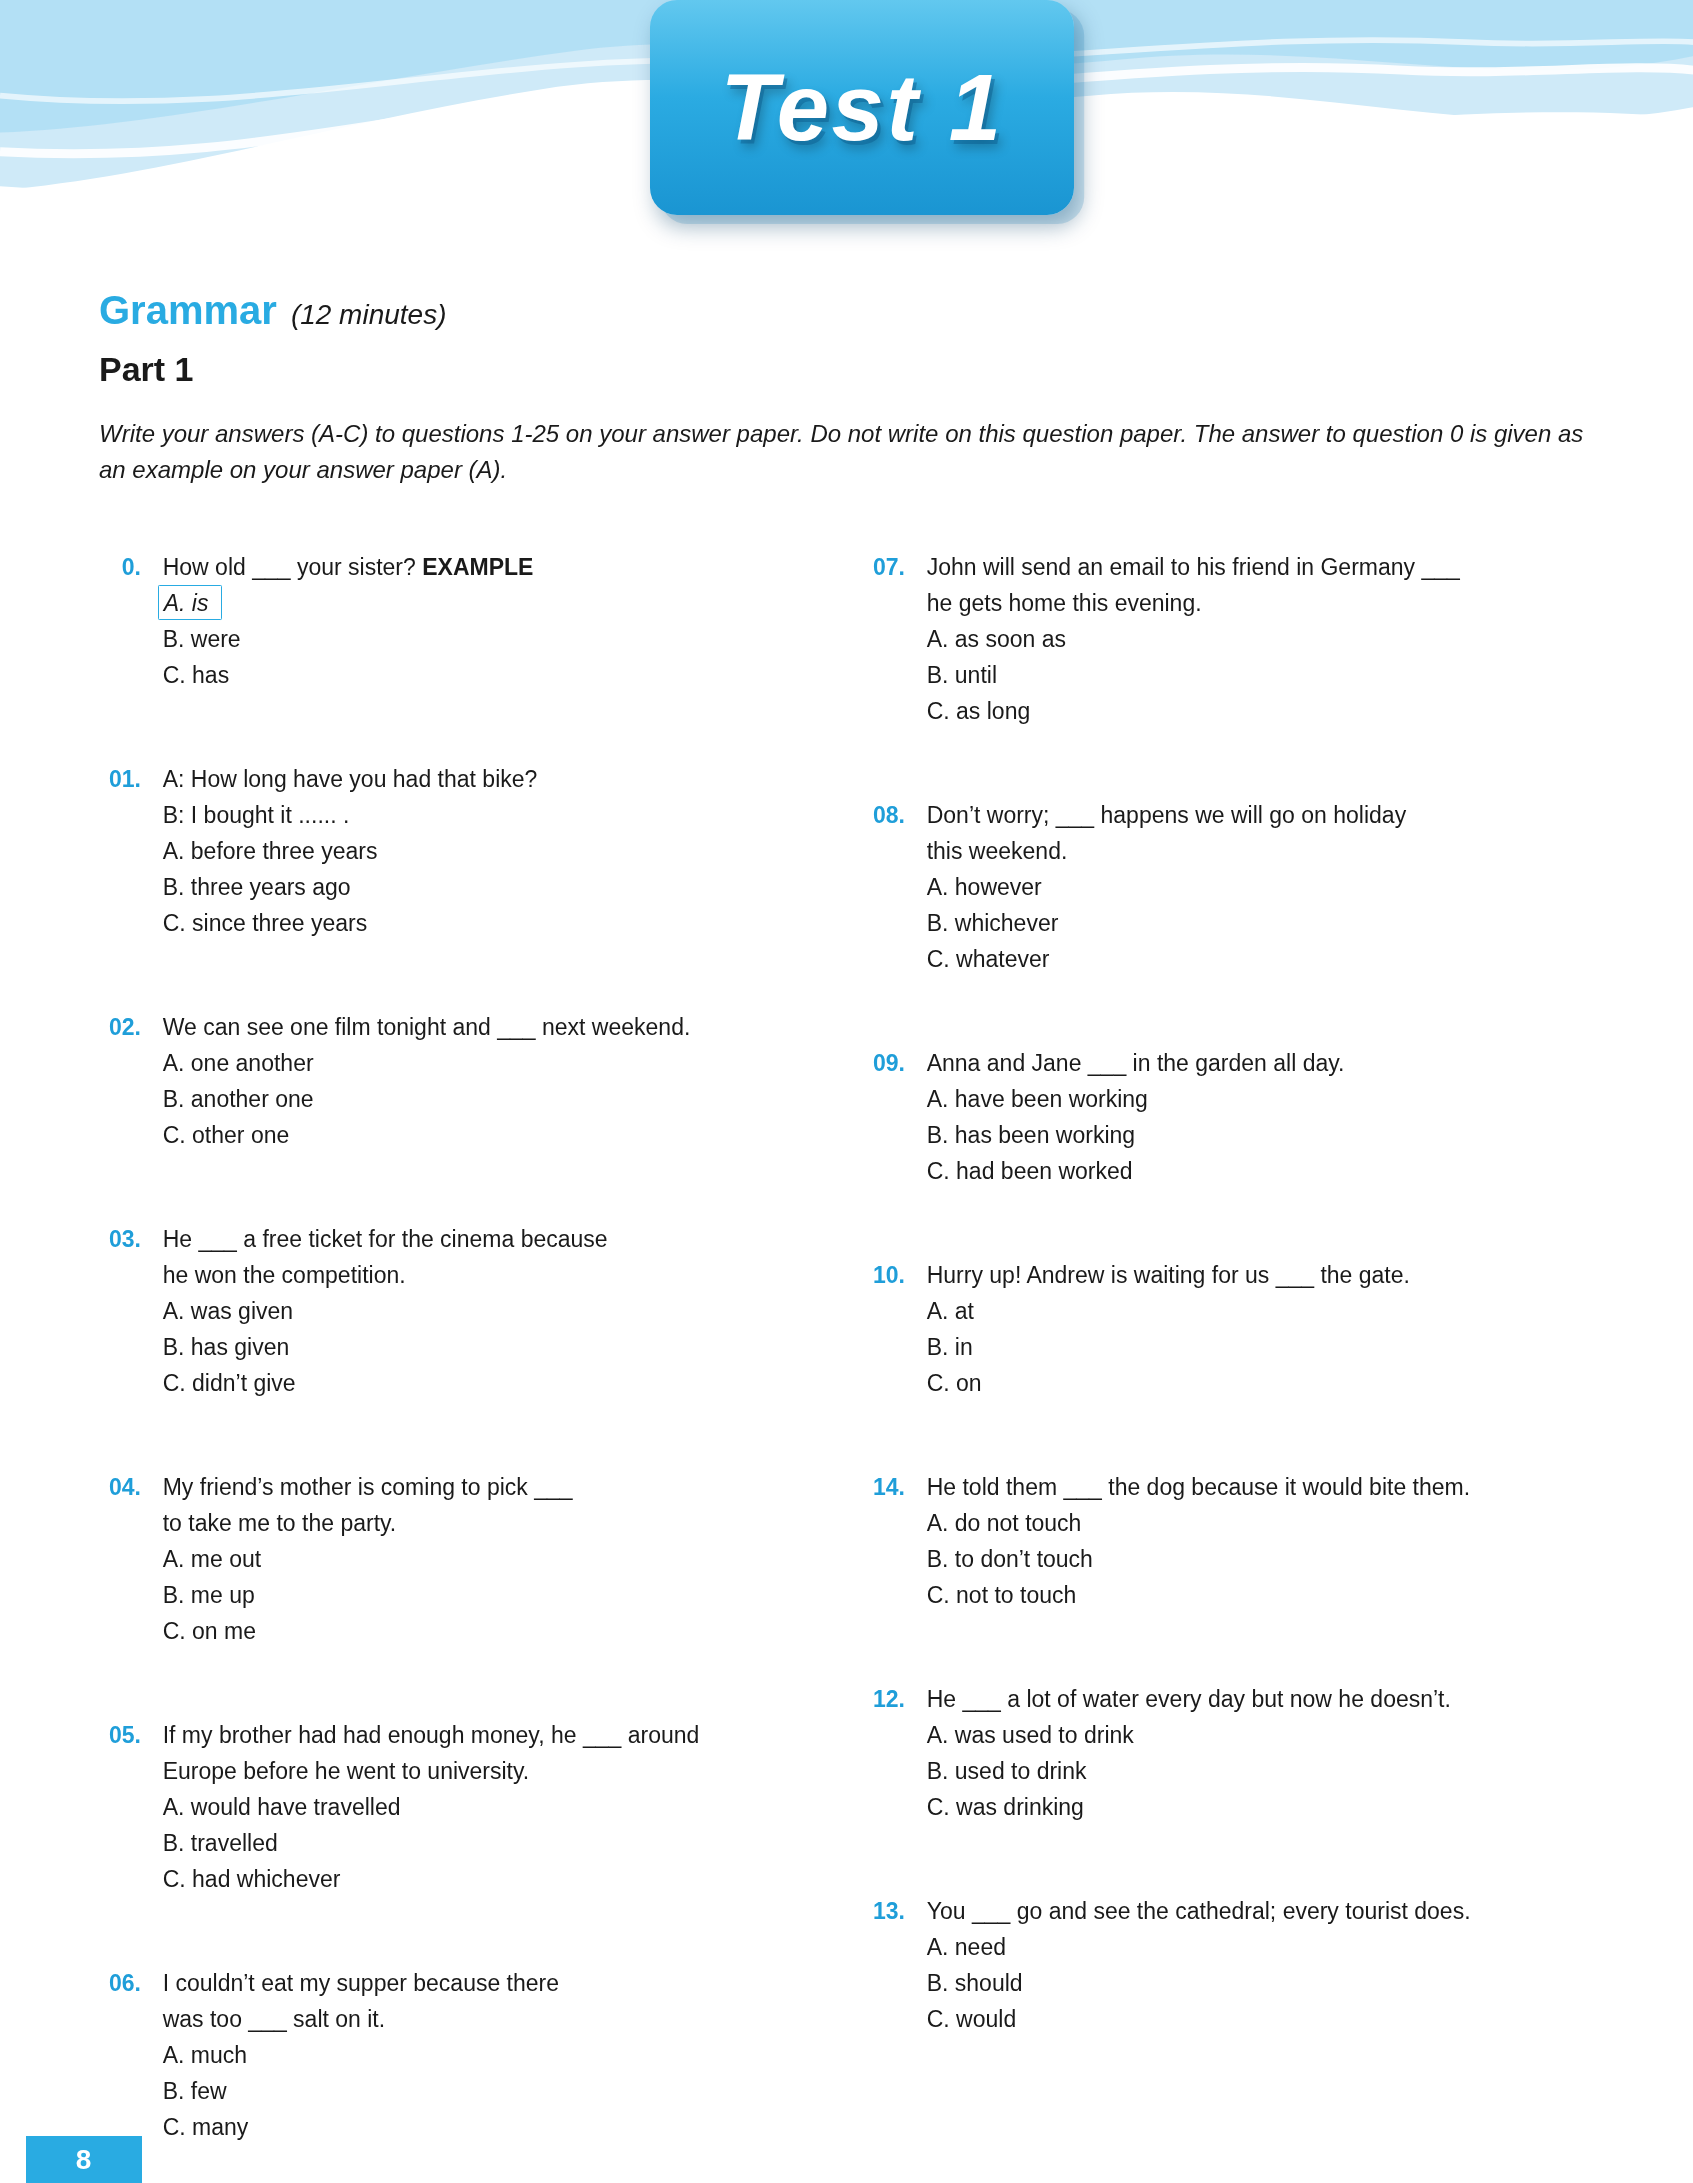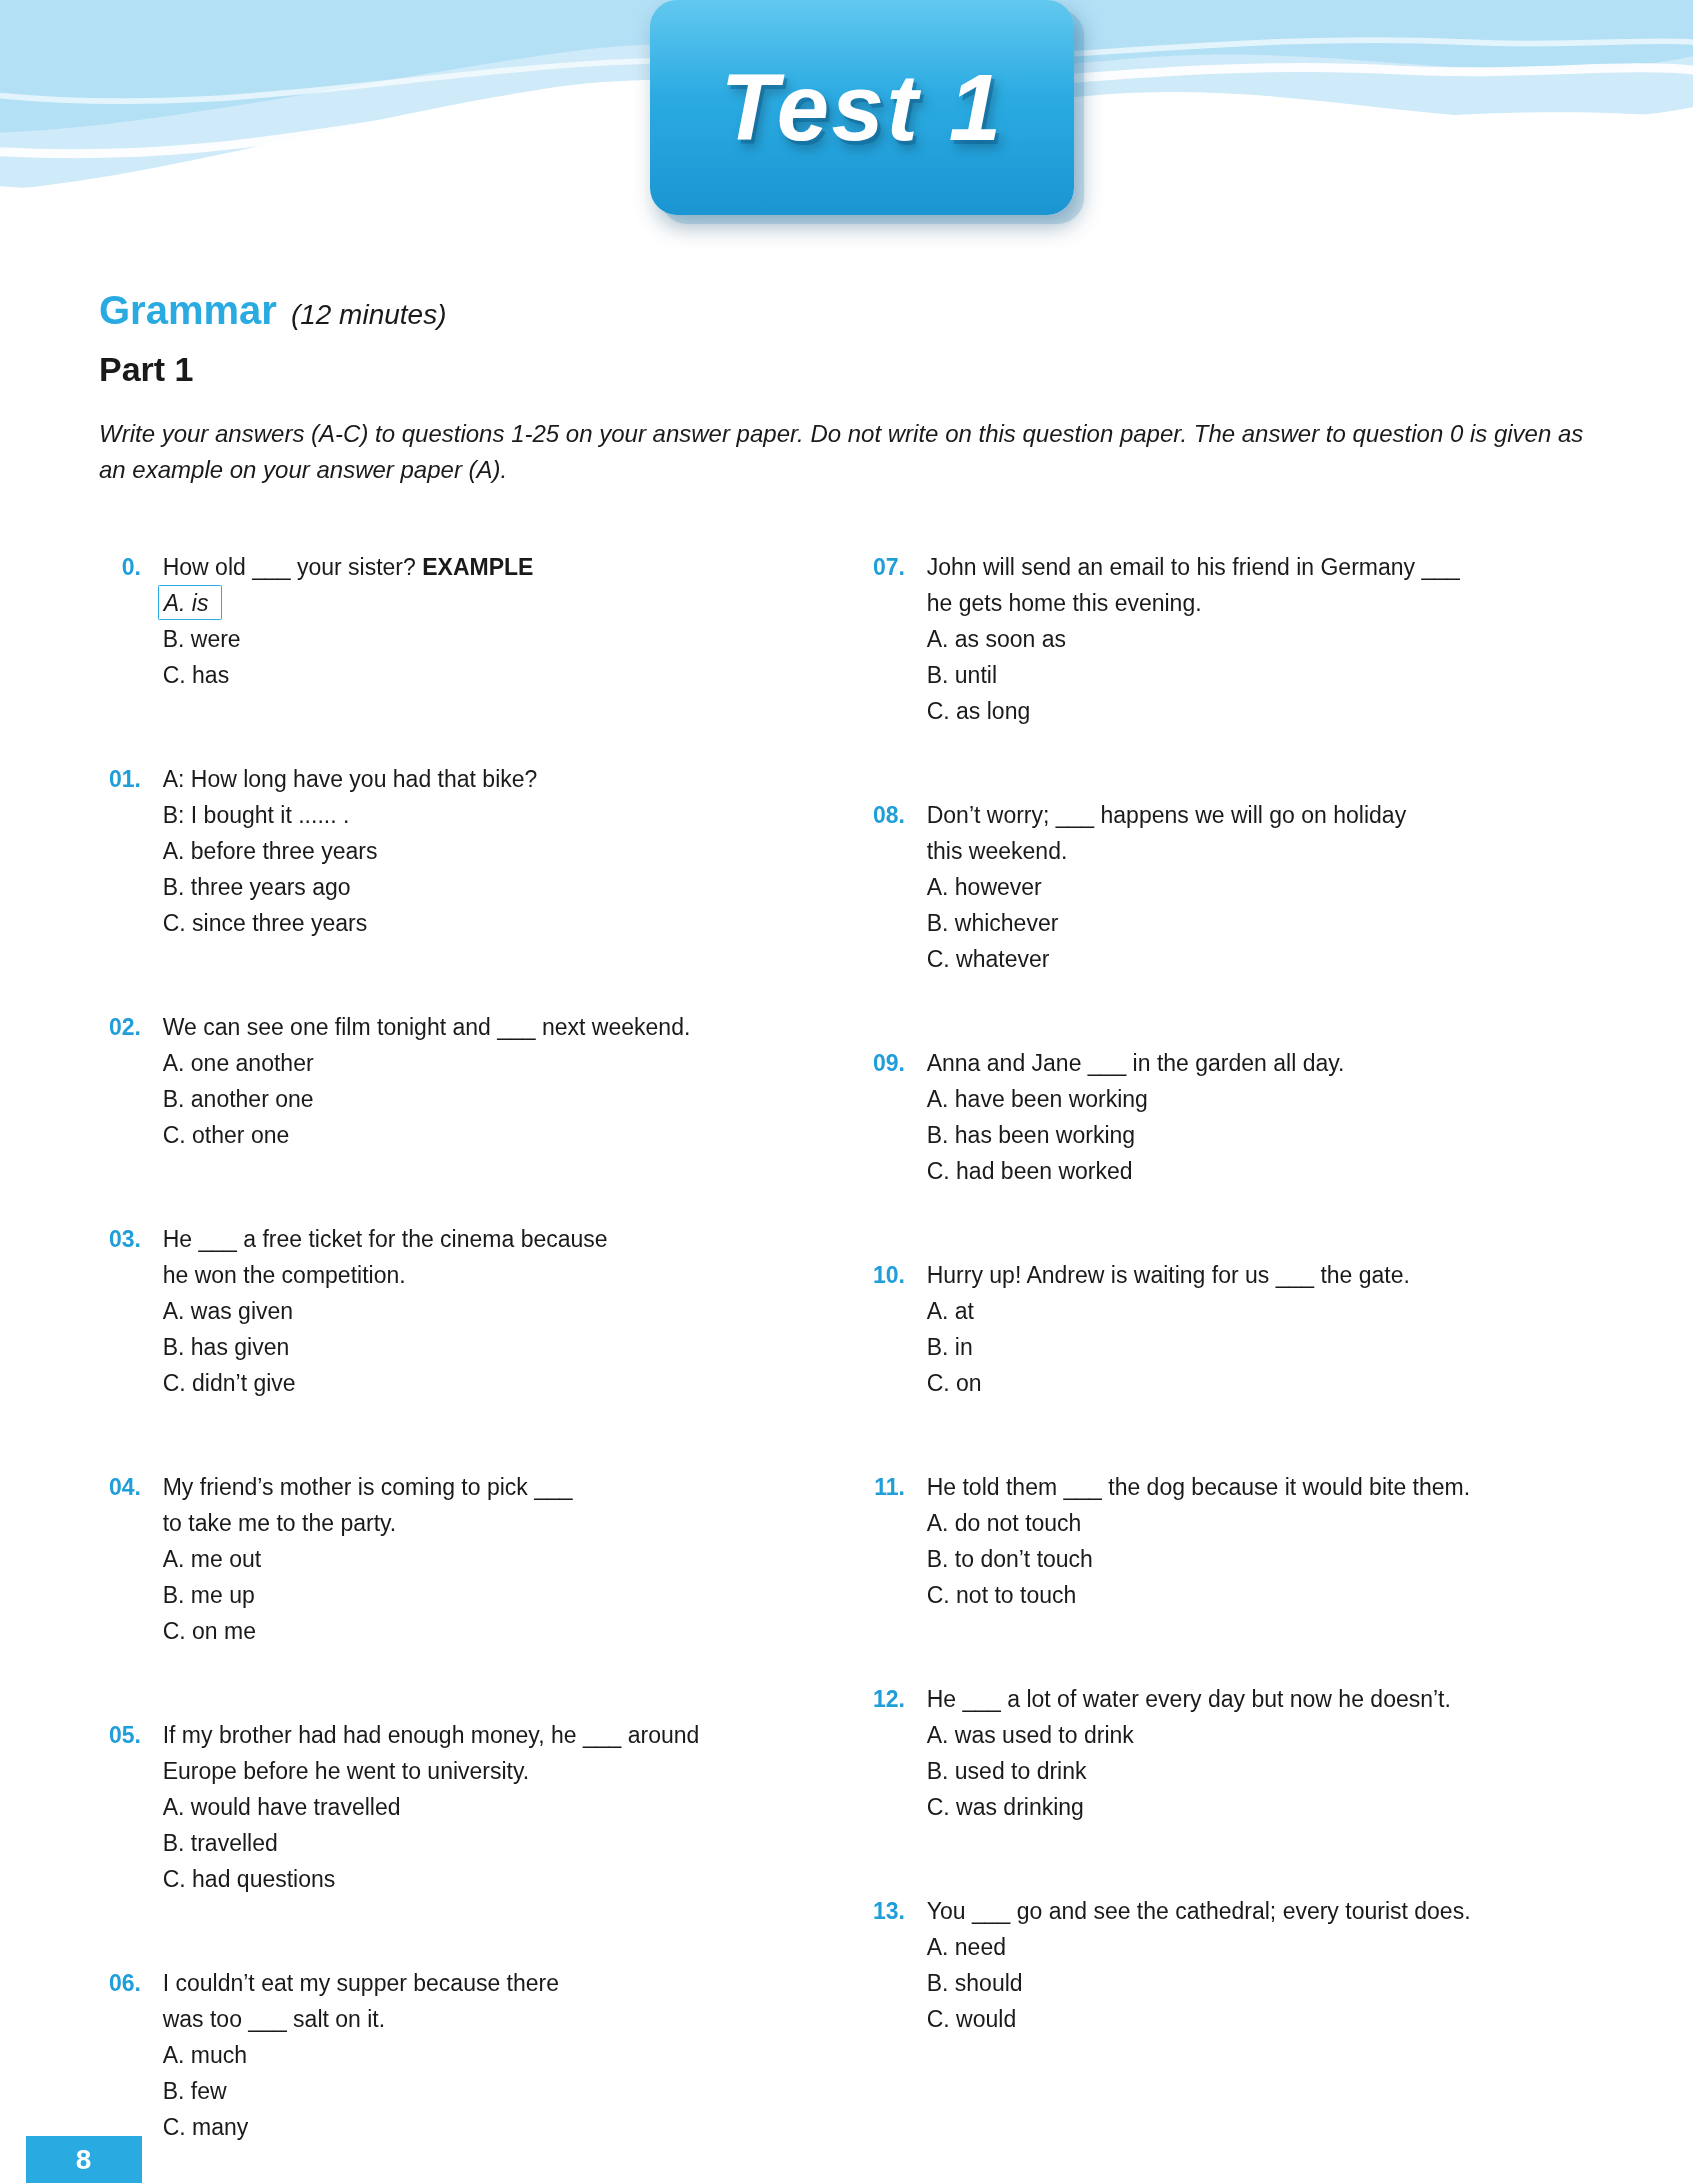--- a/index.html
+++ b/index.html
@@ -223,21 +223,21 @@
           </div>
   </div>
 
   <div class="question">
     <div class="q-num">05.</div>
     <div class="q-body">
             <div class="q-line">If my brother had had enough money, he ___ around</div>
             <div class="q-line">Europe before he went to university.</div>
             <div class="q-option"><span>A. would have travelled</span></div>
             <div class="q-option"><span>B. travelled</span></div>
-            <div class="q-option"><span>C. had questions</span></div>
+            <div class="q-option"><span>C. had whichever</span></div>
           </div>
   </div>
 
   <div class="question">
     <div class="q-num">06.</div>
     <div class="q-body">
             <div class="q-line">I couldn’t eat my supper because there</div>
             <div class="q-line">was too ___ salt on it.</div>
             <div class="q-option"><span>A. much</span></div>
             <div class="q-option"><span>B. few</span></div>
@@ -282,21 +282,21 @@
     <div class="q-num">10.</div>
     <div class="q-body">
             <div class="q-line">Hurry up! Andrew is waiting for us ___ the gate.</div>
             <div class="q-option"><span>A. at</span></div>
             <div class="q-option"><span>B. in</span></div>
             <div class="q-option"><span>C. on</span></div>
           </div>
   </div>
 
   <div class="question">
-    <div class="q-num">11.</div>
+    <div class="q-num">14.</div>
     <div class="q-body">
             <div class="q-line">He told them ___ the dog because it would bite them.</div>
             <div class="q-option"><span>A. do not touch</span></div>
             <div class="q-option"><span>B. to don’t touch</span></div>
             <div class="q-option"><span>C. not to touch</span></div>
           </div>
   </div>
 
   <div class="question">
     <div class="q-num">12.</div>

